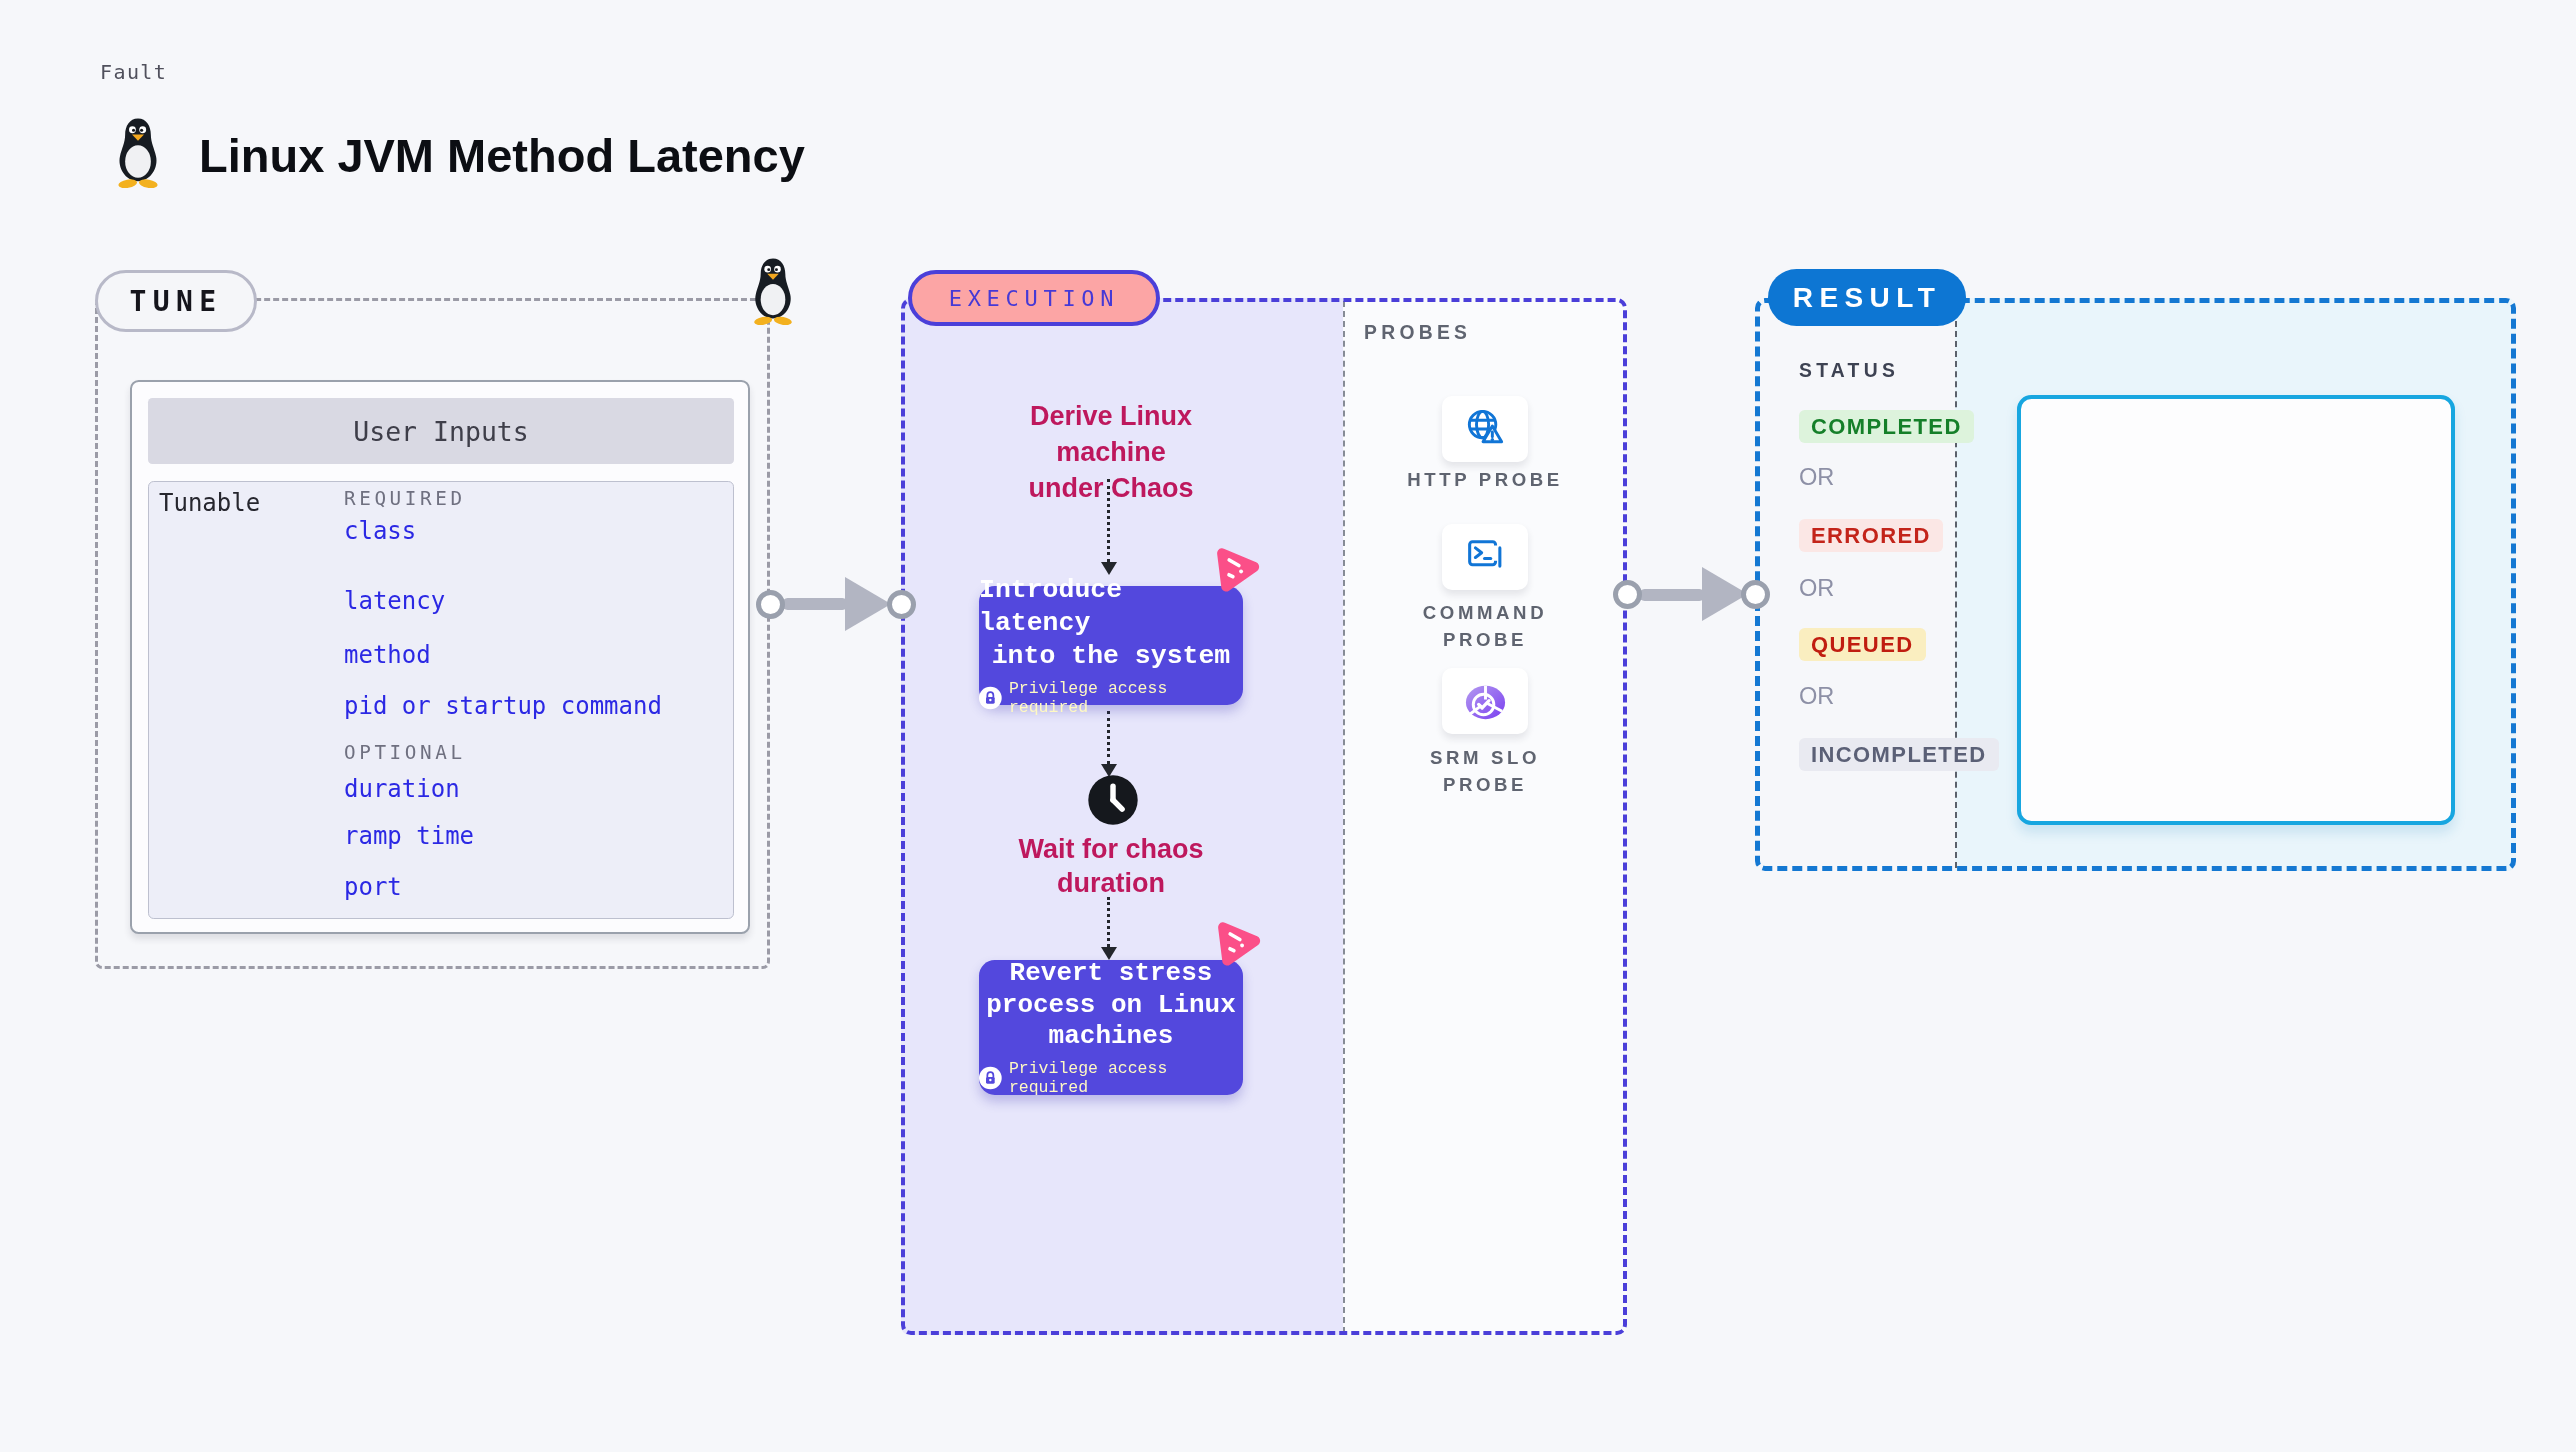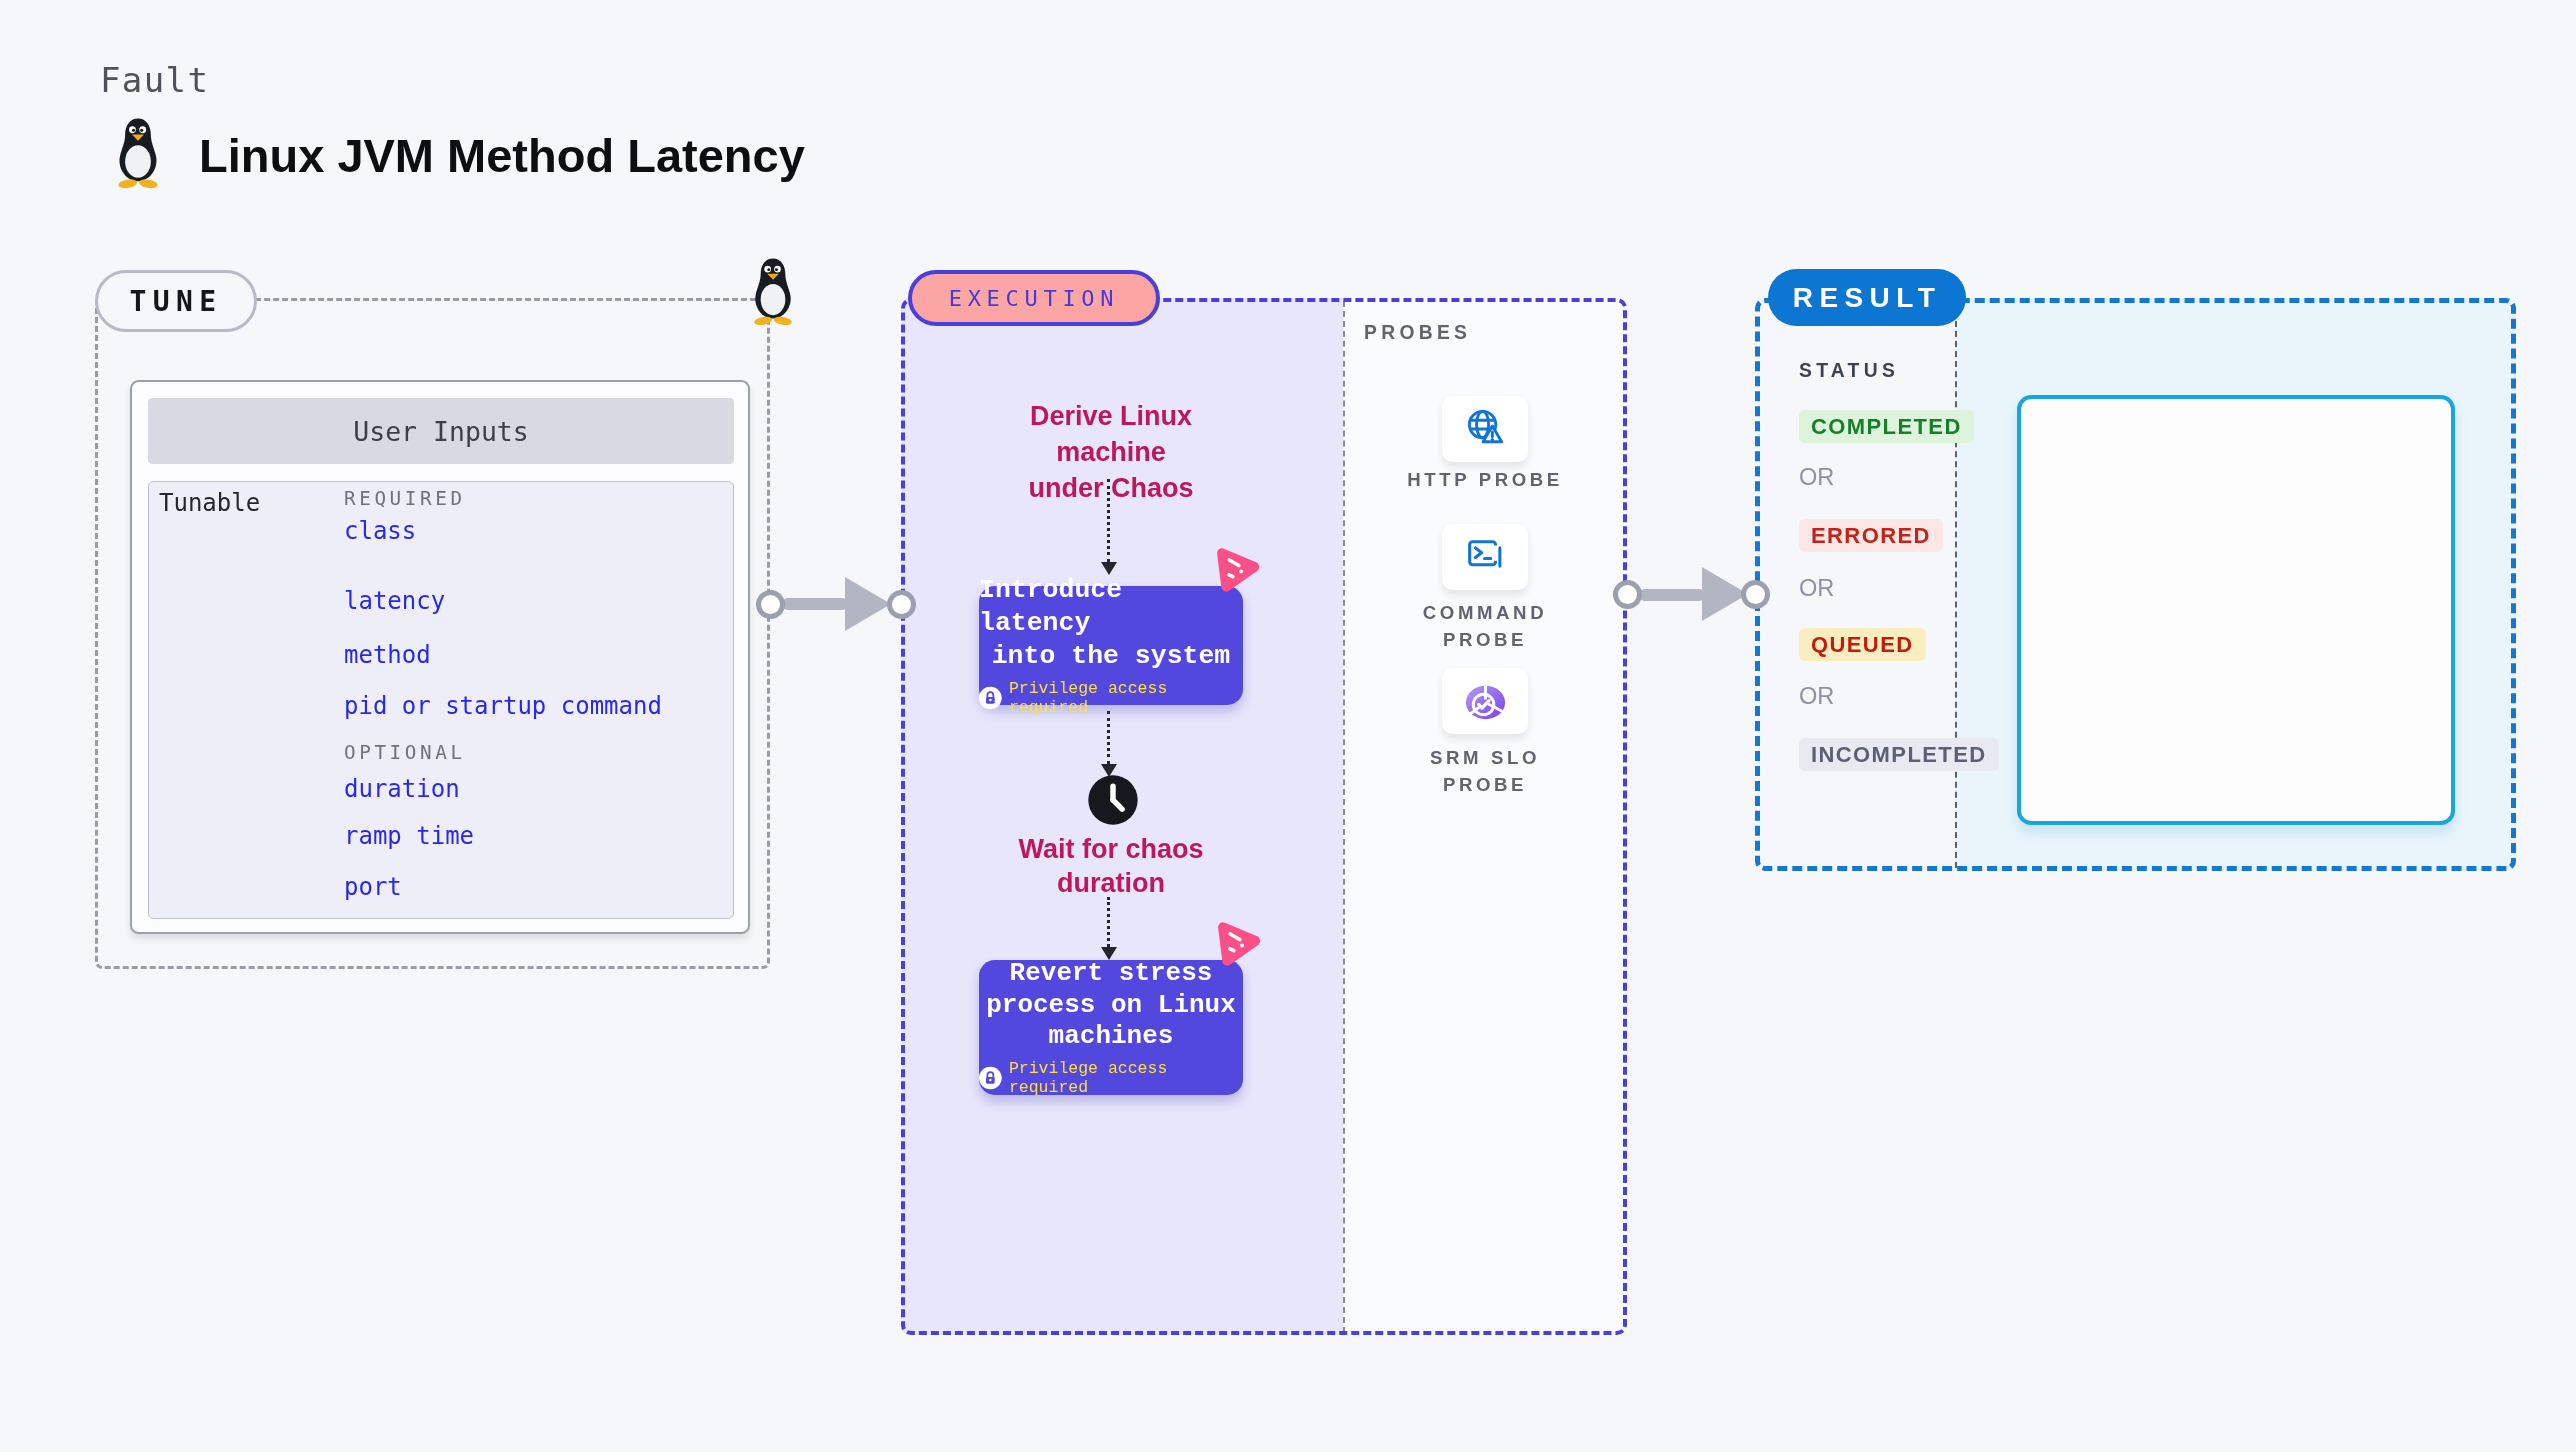--- a/index.html
+++ b/index.html
@@ -7,21 +7,21 @@
   body {
     background:#f6f7fa;
     font-family:"Liberation Sans", sans-serif;
     position:relative;
     overflow:hidden;
   }
   .mono { font-family:"DejaVu Sans Mono", monospace; }
   .abs  { position:absolute; }
 
   
-  .fault-label { left:100px; top:60px; font-size:34px; color:#50505c; letter-spacing:1.4px;text-align:right; }
+  .fault-label { left:100px; top:60px; font-size:20px; color:#50505c; letter-spacing:1.4px;text-align:right; }
   .page-title  { left:199px; top:128px; font-size:47px; font-weight:bold; color:#0c0e13; }
   .tux-title   { left:107px; top:116px; width:62px; height:72px; }
   .tux-corner  { left:745px; top:256px; width:56px; height:69px; z-index:5; }
 
   
   .pill { border-radius:34px; display:flex; align-items:center; justify-content:center; z-index:6; }
   .pill-tune { left:95px; top:270px; width:162px; height:62px; background:#f5f6f9; border:3.6px solid #b8b9c8;
                font-size:28px; font-weight:bold; color:#15151c; letter-spacing:6.4px; }
   .pill-exec { left:908px; top:270px; width:252px; height:56px; background:#fca5a5; border:4.3px solid #4b3fd9;
                font-size:22px; font-weight:normal; color:#4639d6; letter-spacing:5.7px; }
@@ -67,21 +67,21 @@
   .dh-1 { top:562px; } .dh-2 { top:764px; } .dh-3 { top:947px; }
 
   .chaos-box { left:979px; width:264px; background:#5348dd; border-radius:15.8px; color:#ffffff;
                display:flex; flex-direction:column; align-items:center; justify-content:center;
                box-shadow:0 6.4px 10.7px rgba(60,50,180,.25); z-index:3;font-family:Liberation Mono, monospace; }
   .cb-1 { top:586px; height:119px; }
   .cb-2 { top:960px; height:135px; }
   .cb-line  { font-size:26.5px; font-weight:bold; line-height:33px; }
   .cb-2 .cb-line { font-size:26px; line-height:31.5px; }
   .priv-row { display:flex; align-items:center; gap:7.2px; margin-top:6.4px; }
-  .priv-text { font-size:16.5px; color:#fde047; }
+  .priv-text { font-size:16.5px; color:#fef9c3; }
   .pink-badge { width:49px; height:49px; z-index:5; transform:rotate(-4deg); }
   .pb-1 { left:1212px; top:543px; } .pb-2 { left:1213px; top:917px; }
   .clock-icon { left:1087px; top:774px; width:52px; height:52px; }
 
   
   .probes-heading { left:1364px; top:322px; font-size:19.3px; font-weight:bold; color:#5f6470; letter-spacing:4.3px; }
   .probe-card { left:1442px; width:86px; height:66px; background:#ffffff; border-radius:10px;
                 box-shadow:0 4.3px 7.2px rgba(40,44,60,.10); display:flex; align-items:center; justify-content:center; }
   .pc-0{top:396px;} .pc-1{top:524px;} .pc-2{top:668px;}
   .probe-label { left:1343px; width:284px; text-align:center; font-size:18.6px; font-weight:bold;

